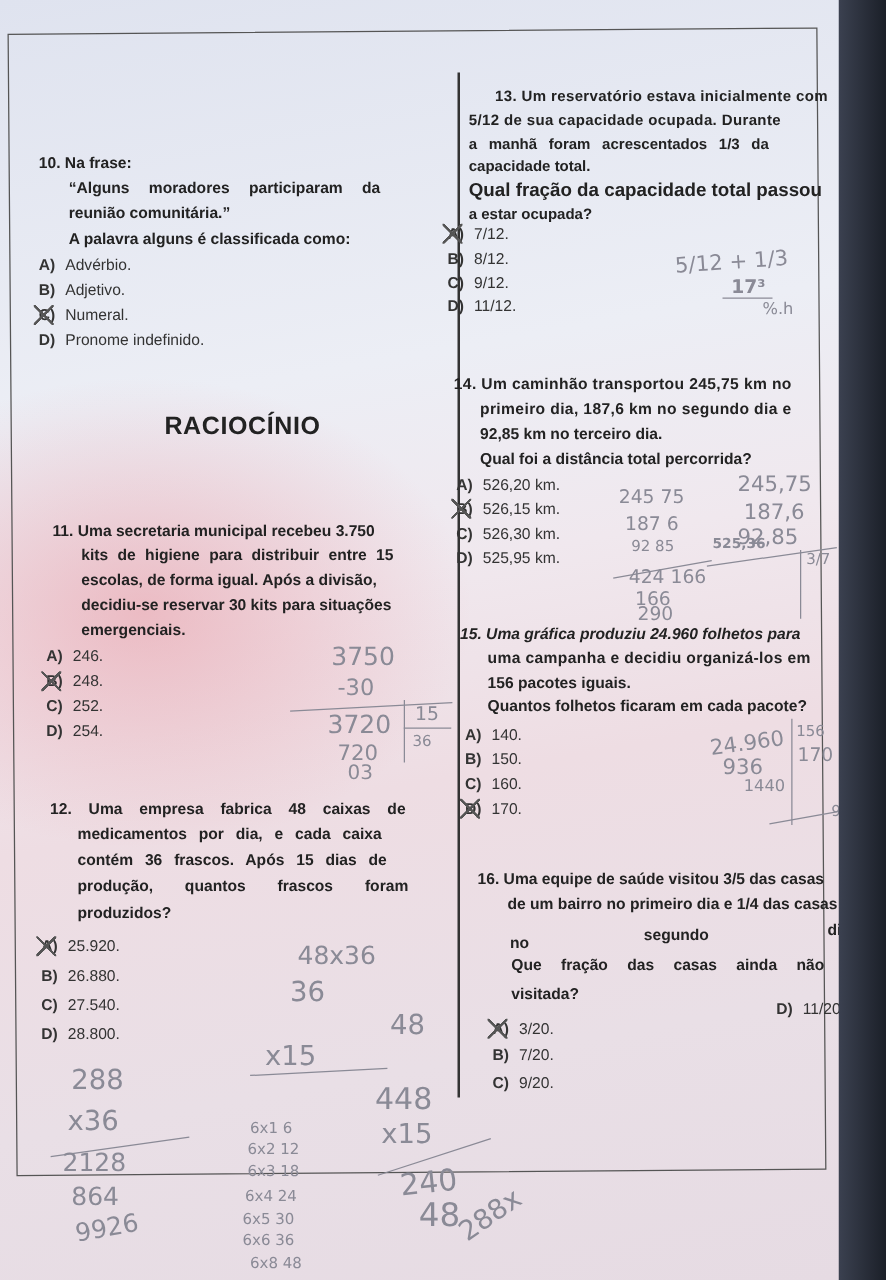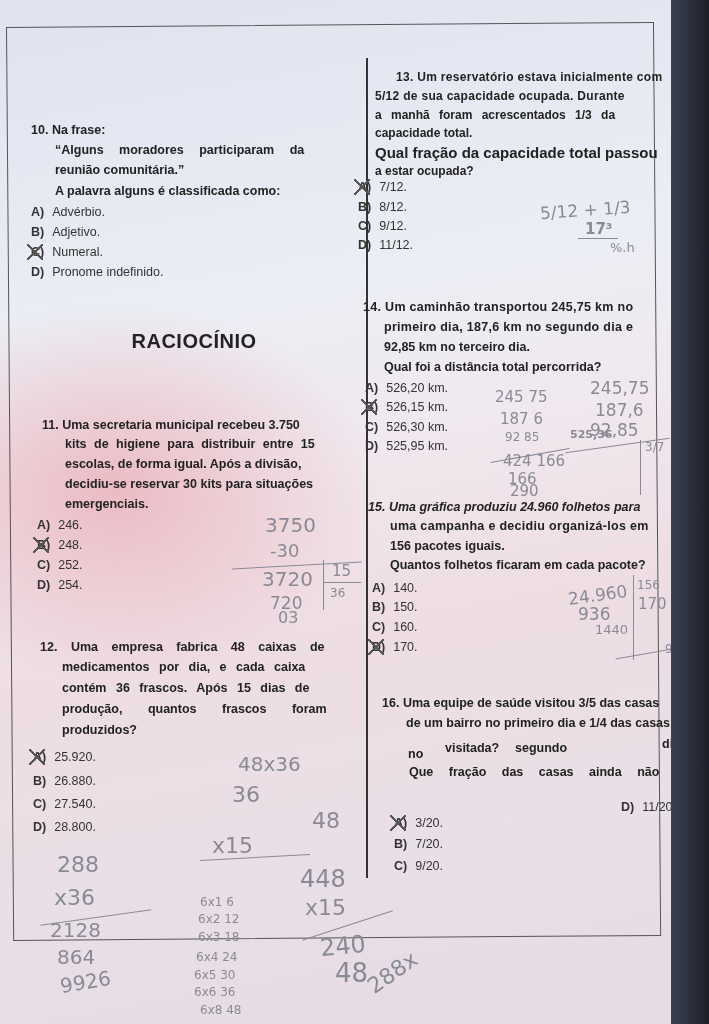--- a/index.html
+++ b/index.html
@@ -129,21 +129,21 @@
     <div class="opt x-mark" style="left:372px;top:638px;"><span class="l">D)</span><span>170.</span></div>
   </div>
 
   <div>
     <div class="txt b" style="left:382px;top:693px;"><span>16.</span> <span>Uma equipe de saúde visitou 3/5 das casas</span></div>
     <div class="txt b" style="left:406px;top:713px;">de um bairro no primeiro dia e 1/4 das casas</div>
     <div class="txt b" style="left:408px;top:744px;">no</div>
     <div class="txt b" style="left:515px;top:738px;">segundo</div>
     <div class="txt b" style="left:662px;top:734px;">dia.</div>
     <div class="txt b" style="left:409px;top:762px;word-spacing:12px;">Que fração das casas ainda não foi</div>
-    <div class="txt b" style="left:409px;top:738px;margin-left:36px;">visitada?</div>
+    <div class="txt b" style="left:409px;top:785px;">visitada?</div>
     <div class="opt x-mark" style="left:394px;top:814px;"><span class="l">A)</span><span>3/20.</span></div>
     <div class="opt" style="left:394px;top:835px;"><span class="l">B)</span><span>7/20.</span></div>
     <div class="opt" style="left:394px;top:857px;"><span class="l">C)</span><span>9/20.</span></div>
     <div class="opt" style="left:621px;top:798px;"><span class="l">D)</span><span>11/20.</span></div>
   </div>
 
   <div>
     <div class="hw" style="left:540px;top:200px;font-size:17px;transform:rotate(-4deg);">5/12 + 1/3</div>
     <div class="hw" style="left:585px;top:220px;font-weight:bold;">17³</div>
     <div class="hline" style="left:578px;top:238px;width:40px;"></div>

